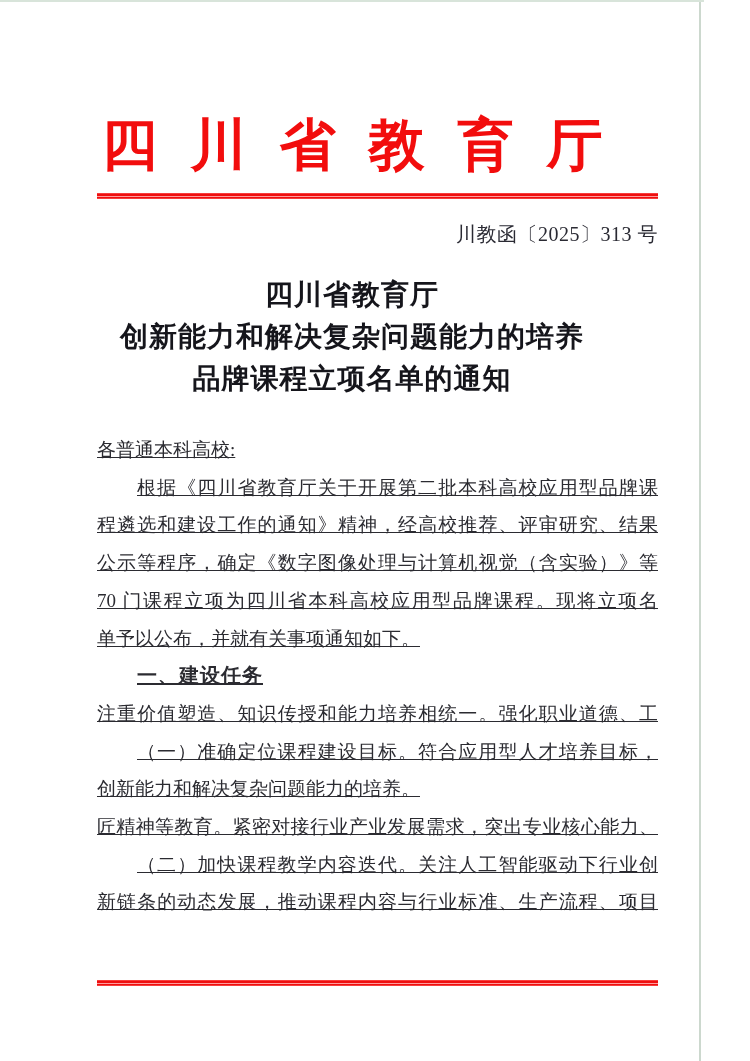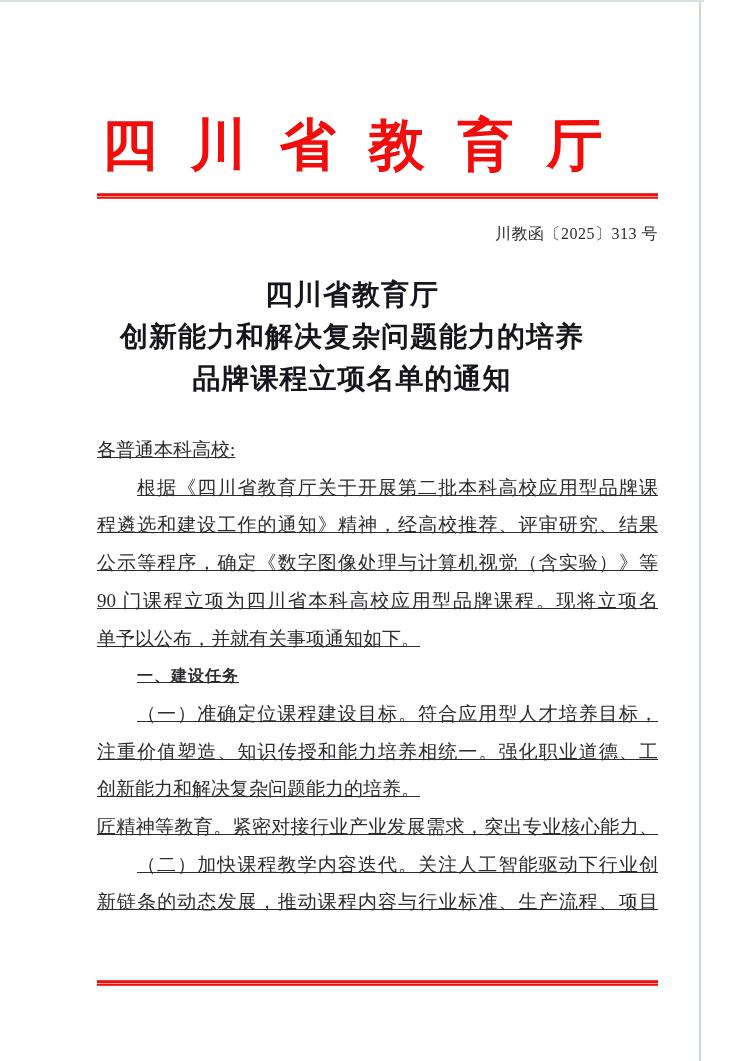--- a/index.html
+++ b/index.html
@@ -43,21 +43,21 @@
       #ff9d9d 2.5px, #ff9d9d 3.5px,
       #ee0f0f 3.5px, #ee0f0f 5px, #ff6b6b 6px
     );
   }
   .redline.top { top: 191px; }
   .redline.bottom { top: 978px; }
   .docnum {
     position: absolute;
     top: 219px; left: 97px; width: 561px;
     text-align: right;
-    font-size: 16px;
+    font-size: 20px;
     line-height: 26px;
     color: #2a2a33;
     letter-spacing: 0.5px;
   }
   .title {
     position: absolute;
     top: 272px; left: 0; width: 100%;
     text-align: center;
     font-weight: bold;
     color: #15151b;
@@ -72,21 +72,21 @@
     line-height: 37.7px;
     color: #2b2b31;
     text-decoration: underline;
   }
   .bl { width: 100%; }
   .ind { text-indent: 40px; }
   .jst { text-align: justify; text-align-last: justify; }
   .hei {
     font-family: "Liberation Sans", "DejaVu Sans", sans-serif;
     font-weight: bold;
-    font-size: 16px;
+    font-size: 20px;
     letter-spacing: 1px;
   }
 </style>
 </head>
 <body>
 
 <div class="page">
 
   <div class="letterhead">四川省教育厅</div>
 
@@ -98,25 +98,25 @@
     <div>四川省教育厅</div>
     <div>创新能力和解决复杂问题能力的培养</div>
     <div>品牌课程立项名单的通知</div>
   </div>
 
   <div class="body-text">
     <div class="bl">各普通本科高校:</div>
     <div class="bl ind jst">根据《四川省教育厅关于开展第二批本科高校应用型品牌课</div>
     <div class="bl jst">程遴选和建设工作的通知》精神，经高校推荐、评审研究、结果</div>
     <div class="bl jst">公示等程序，确定《数字图像处理与计算机视觉（含实验）》等</div>
-    <div class="bl jst">90 门课程立项为四川省本科高校应用型品牌课程。现将立项名</div>
+    <div class="bl jst">70 门课程立项为四川省本科高校应用型品牌课程。现将立项名</div>
     <div class="bl">单予以公布，并就有关事项通知如下。</div>
     <div class="bl ind hei">一、建设任务</div>
+    <div class="bl jst">注重价值塑造、知识传授和能力培养相统一。强化职业道德、工</div>
     <div class="bl ind jst">（一）准确定位课程建设目标。符合应用型人才培养目标，</div>
-    <div class="bl jst">注重价值塑造、知识传授和能力培养相统一。强化职业道德、工</div>
     <div class="bl">创新能力和解决复杂问题能力的培养。</div>
     <div class="bl jst">匠精神等教育。紧密对接行业产业发展需求，突出专业核心能力、</div>
     <div class="bl ind jst">（二）加快课程教学内容迭代。关注人工智能驱动下行业创</div>
     <div class="bl jst">新链条的动态发展，推动课程内容与行业标准、生产流程、项目</div>
   </div>
 
   <div class="redline bottom"></div>
 
   <div class="edge-right"></div>
 

